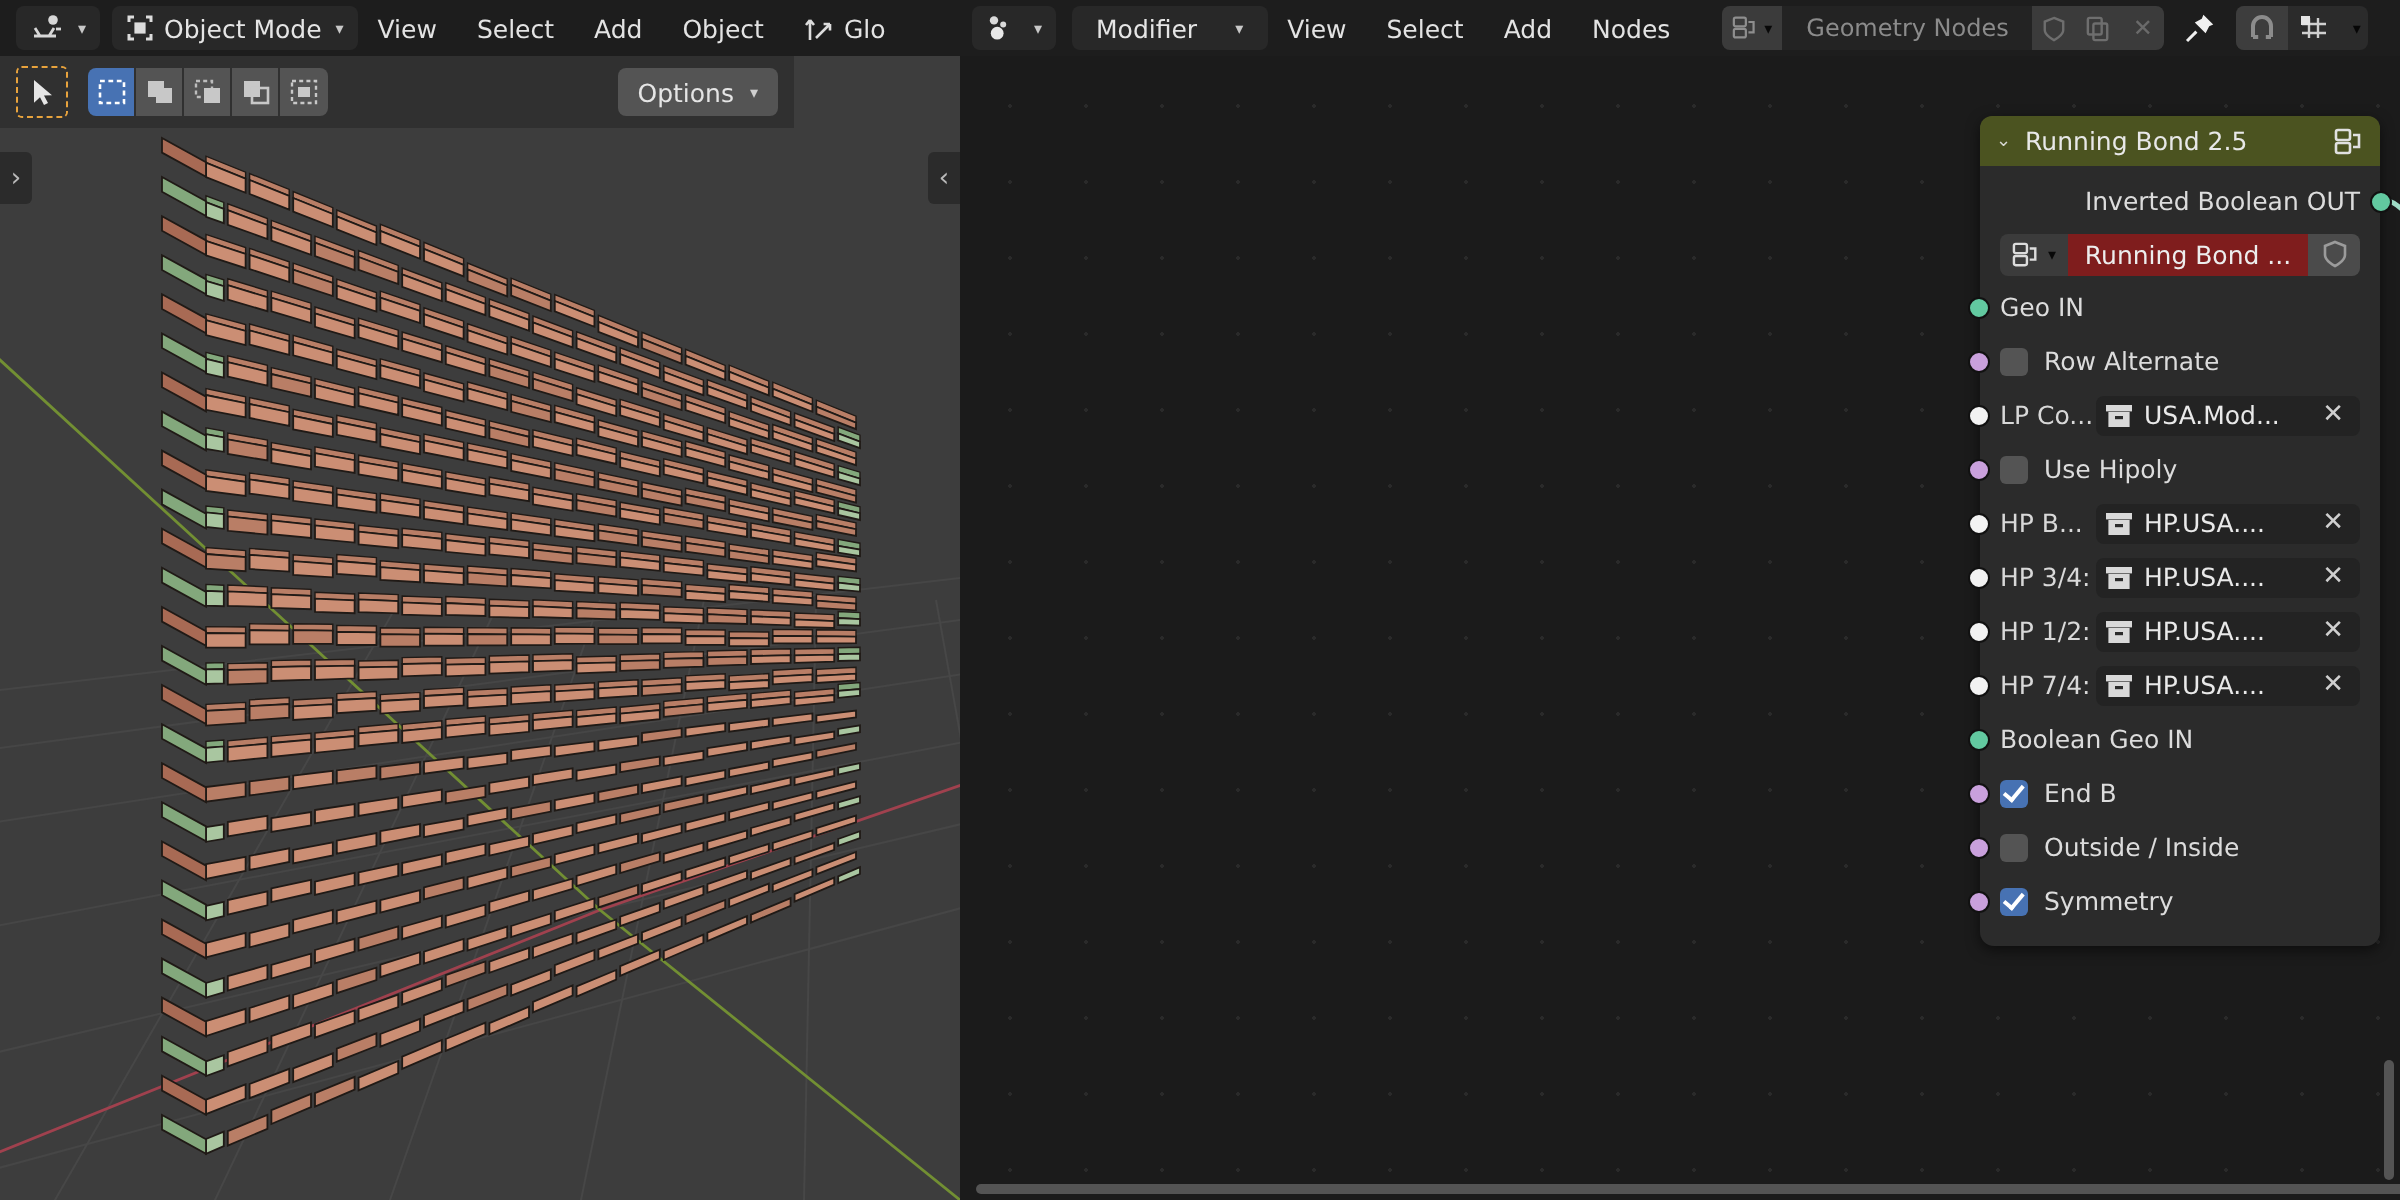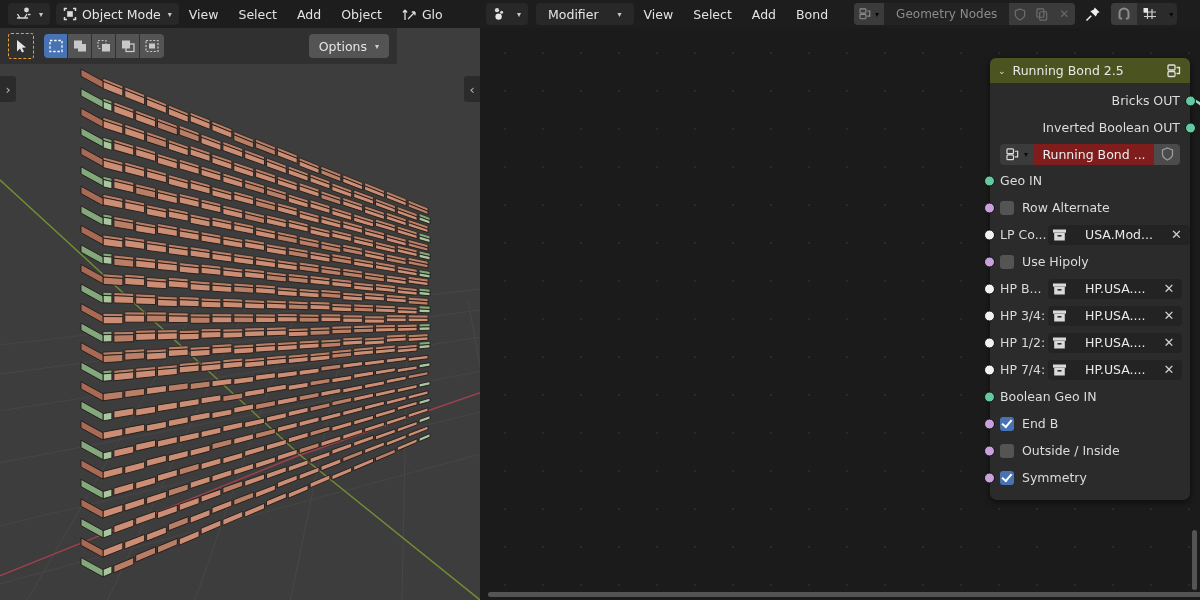--- a/index.html
+++ b/index.html
@@ -85,21 +85,21 @@
 
   .cbx { width:14px; height:14px; border-radius:3px; background:#545454; margin-right:8px;
      flex:0 0 auto; }
   .cbx.on { background:#4772b3; display:flex; align-items:center; justify-content:center; }
   .cbx.on:after { content:""; width:4px; height:8px; border:solid #fff; border-width:0 2px 2px 0;
      transform:rotate(40deg) translate(-1px,-1px); }
 
   .smalllbl { color:#d8d8d8; font-size:12.5px; width:62px; flex:0 0 auto; white-space:nowrap;
      overflow:hidden; }
   .objfield { flex:1; height:20px; background:#232323; border-radius:4px; display:flex;
-     align-items:center; padding:0 4px; gap:18px; }
+     align-items:center; padding:0 4px; gap:5px; }
   .objfield .bx { width:15px; height:14px; flex:0 0 auto; }
   .objfield .txt { color:#e9e9e9; font-size:12.5px; white-space:nowrap; overflow:hidden; flex:1; }
   .objfield .xx { color:#cfcfcf; font-size:13px; padding-right:4px; }
 
   .idrow { height:26px; display:flex; align-items:center; padding:0 10px; gap:0; }
   .idrow .drop { width:34px; height:21px; background:#3b3b3b; border-radius:4px 0 0 4px;
      display:flex; align-items:center; justify-content:center; gap:2px; }
   .idrow .nmfld { flex:1; height:21px; background:#7f1d1d; display:flex; align-items:center;
      justify-content:center; color:#ededed; font-size:12.5px; white-space:nowrap; overflow:hidden; }
   .idrow .shield { width:26px; height:21px; background:#4b4b4b; border-radius:0 4px 4px 0;
@@ -920,24 +920,20 @@
         <span class="collapse">⌄</span>
         <span class="ttl">Running Bond 2.5</span>
         <svg width="15" height="14" viewBox="0 0 15 14">
           <rect x="1" y="1" width="7" height="5" rx="1" fill="none" stroke="#e0e0e0" stroke-width="1.3"></rect>
           <rect x="1" y="7.5" width="7" height="5" rx="1" fill="none" stroke="#e0e0e0" stroke-width="1.3"></rect>
           <path d="M9.5 3.5 h3 v6 h-3" stroke="#e0e0e0" stroke-width="1.3" fill="none"></path>
         </svg>
       </div>
       <div class="node-body">
         <div class="row out">
-          <span class="lbl">Bricks OUT</span>
-          <span class="sock right" style="background:#62c9a0"></span>
-        </div>
-        <div class="row out">
           <span class="lbl">Inverted Boolean OUT</span>
           <span class="sock right" style="background:#62c9a0"></span>
         </div>
         <div class="idrow">
           <div class="drop">
             <svg width="14" height="13" viewBox="0 0 15 14">
               <rect x="1" y="1" width="7" height="5" rx="1" fill="none" stroke="#dcdcdc" stroke-width="1.3"></rect>
               <rect x="1" y="7.5" width="7" height="5" rx="1" fill="none" stroke="#dcdcdc" stroke-width="1.3"></rect>
               <path d="M9.5 3.5 h3 v6 h-3" stroke="#dcdcdc" stroke-width="1.3" fill="none"></path>
             </svg>
@@ -1063,21 +1059,21 @@
         </svg>
         <span class="chev">▾</span>
       </div>
       <div class="hdr-btn" style="margin-left:8px;padding:0 12px">
         <span>Modifier</span>
         <span class="chev" style="margin-left:14px">▾</span>
       </div>
       <div class="hdr-menu">View</div>
       <div class="hdr-menu">Select</div>
       <div class="hdr-menu">Add</div>
-      <div class="hdr-menu">Bond</div>
+      <div class="hdr-menu">Nodes</div>
 
       <div class="idblock" style="margin-left:16px">
         <div class="pre">
           <svg width="13" height="12" viewBox="0 0 15 14">
             <rect x="1" y="1" width="7" height="5" rx="1" fill="none" stroke="#8e8e8e" stroke-width="1.3"></rect>
             <rect x="1" y="7.5" width="7" height="5" rx="1" fill="none" stroke="#8e8e8e" stroke-width="1.3"></rect>
             <path d="M9.5 3.5 h3 v6 h-3" stroke="#8e8e8e" stroke-width="1.3" fill="none"></path>
           </svg>
           <span class="chev">▾</span>
         </div>

